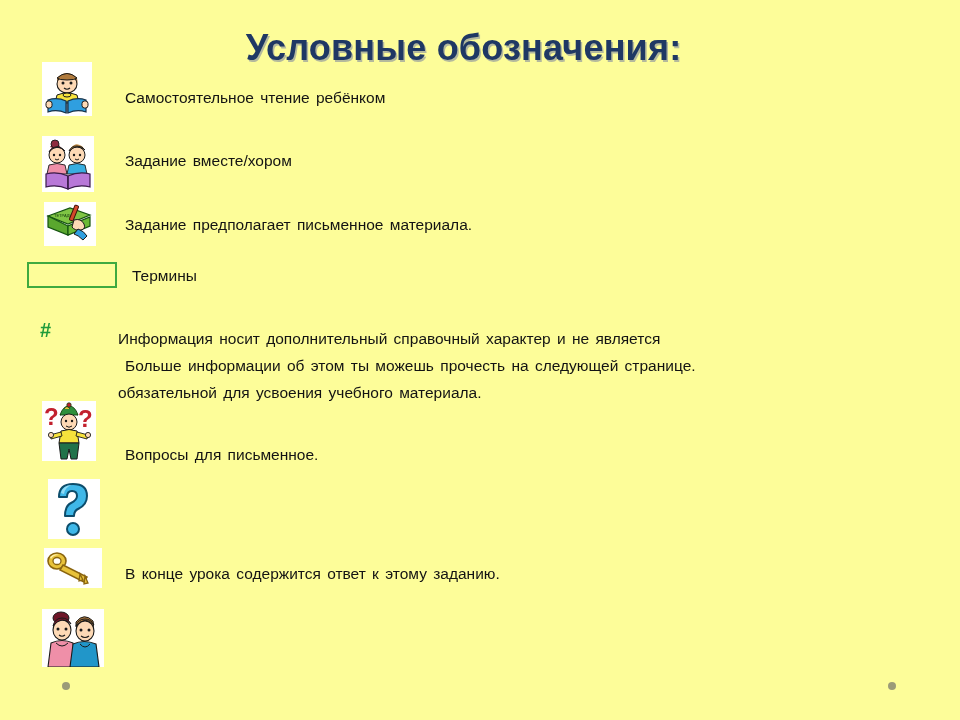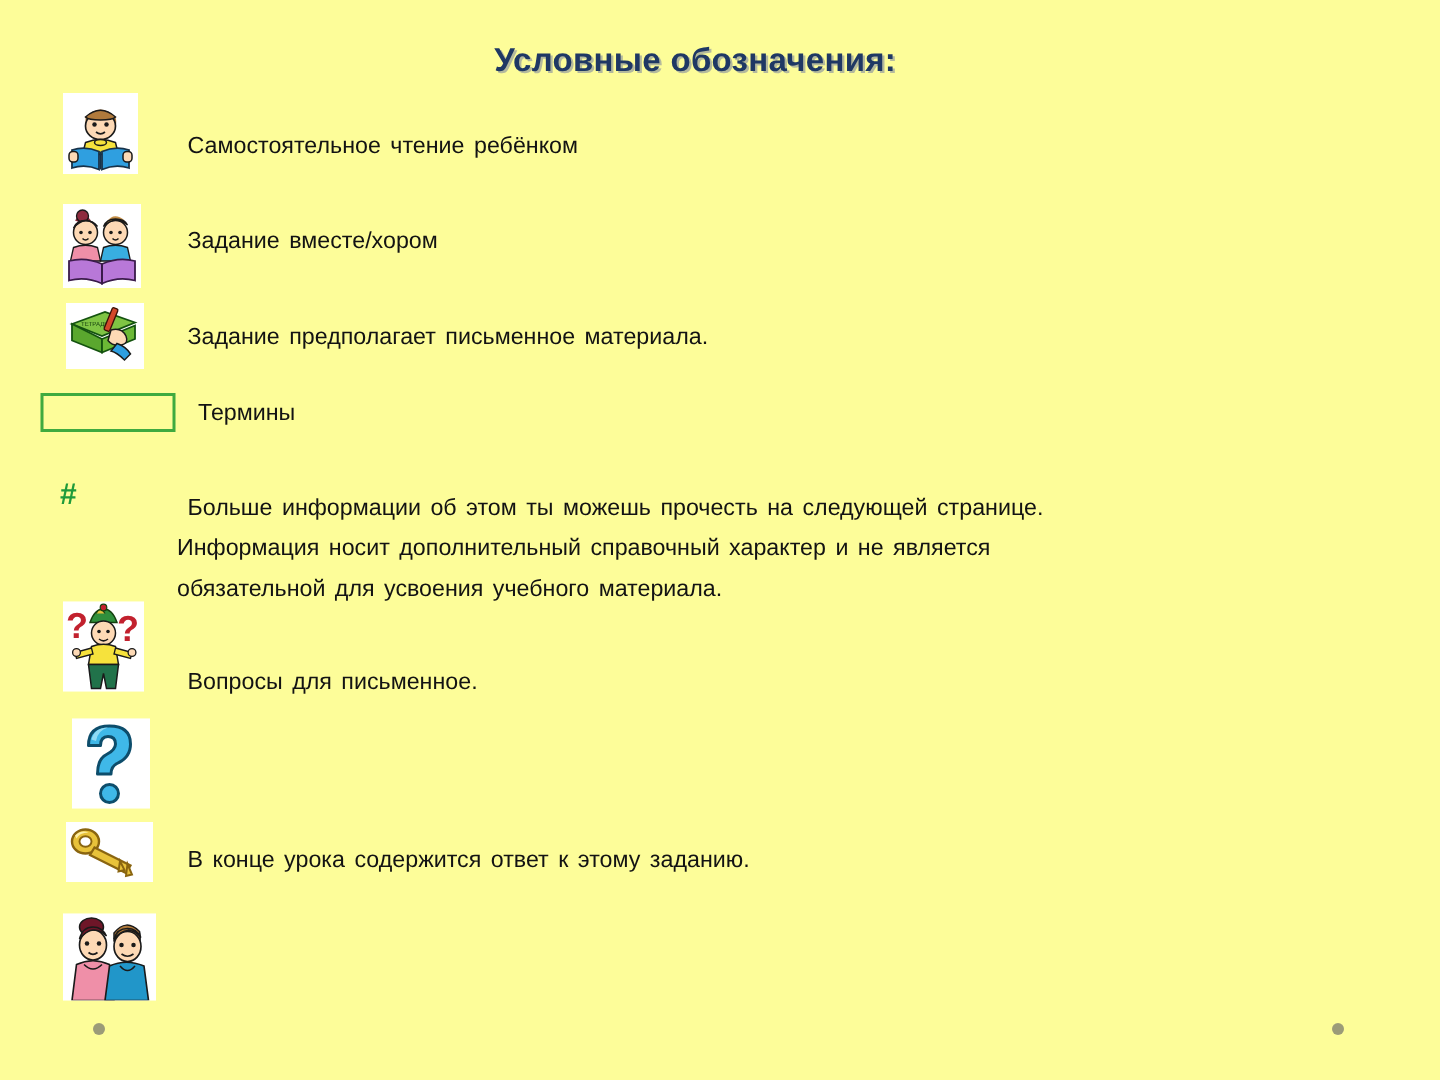--- a/index.html
+++ b/index.html
@@ -20,21 +20,21 @@
     background: #fdfd99;
   }
 
   
   .slide-title {
     position: absolute;
     left: 0;
     top: 27px;
     width: 927px;
     text-align: center;
-    font-size: 22px;
+    font-size: 36px;
     font-weight: bold;
     color: #1f3864;
     letter-spacing: 0.2px;
     text-shadow: 1.5px 1.5px 0 rgba(120,130,160,0.55);
   }
   .legend-text {
     position: absolute;
     font-size: 15.5px;
     color: #131313;
     white-space: nowrap;
@@ -176,22 +176,22 @@
       <path d="M34 27 q6 2 9 7 l-4 4 q-5 -5 -9 -6 z" fill="#2f9fe0" stroke="#1a1a1a" stroke-width="1"></path>
     </svg>
   </div>
   <div class="legend-text" style="left:125px; top:216px;">Задание предполагает письменное материала.</div>
 
   <div class="terms-box"></div>
   <div class="legend-text" style="left:132px; top:267px;">Термины</div>
 
   <div class="hash-marker">#</div>
   <div class="para">
+    <div class="pline">Информация  носит дополнительный  справочный  характер и не является</div>
     <div class="pline indent">Больше информации  об этом ты можешь прочесть на следующей  странице.</div>
-    <div class="pline">Информация  носит дополнительный  справочный  характер и не является</div>
     <div class="pline">обязательной  для  усвоения  учебного материала.</div>
   </div>
 
   <div class="icon-box" style="left:42px; top:401px; width:54px; height:60px;">
     <svg width="54" height="60" viewBox="0 0 54 60">
       <rect x="0" y="0" width="54" height="60" fill="#ffffff"></rect>
 
       <text x="2" y="24" font-size="24" font-weight="bold" fill="#c2212e" font-family="'Liberation Sans',sans-serif">?</text>
 
       <text x="36" y="26" font-size="24" font-weight="bold" fill="#c2212e" font-family="'Liberation Sans',sans-serif">?</text>

